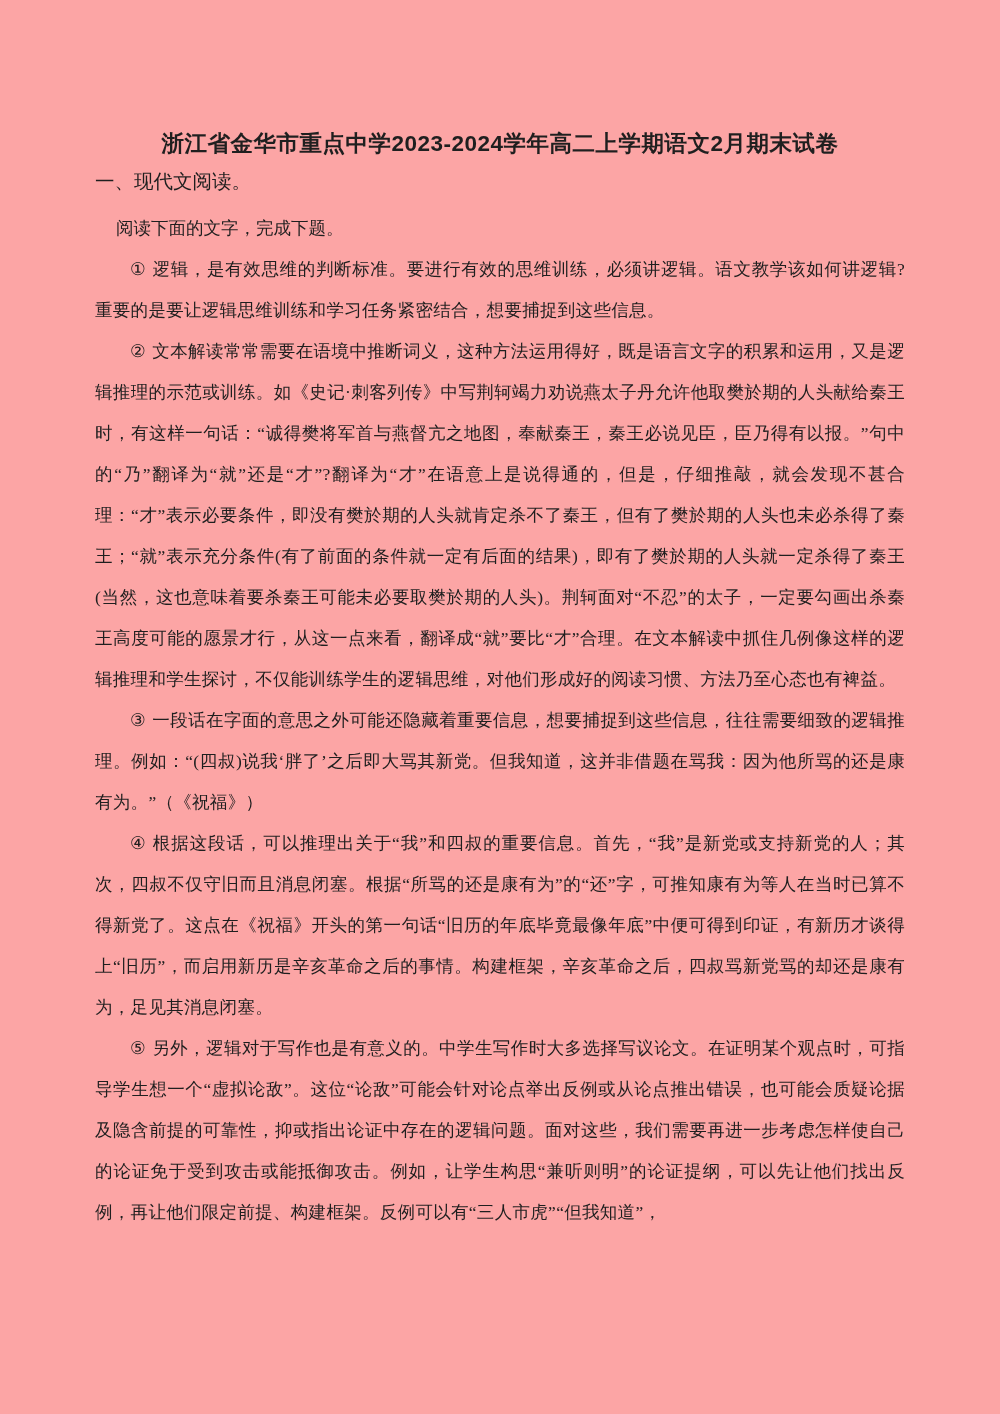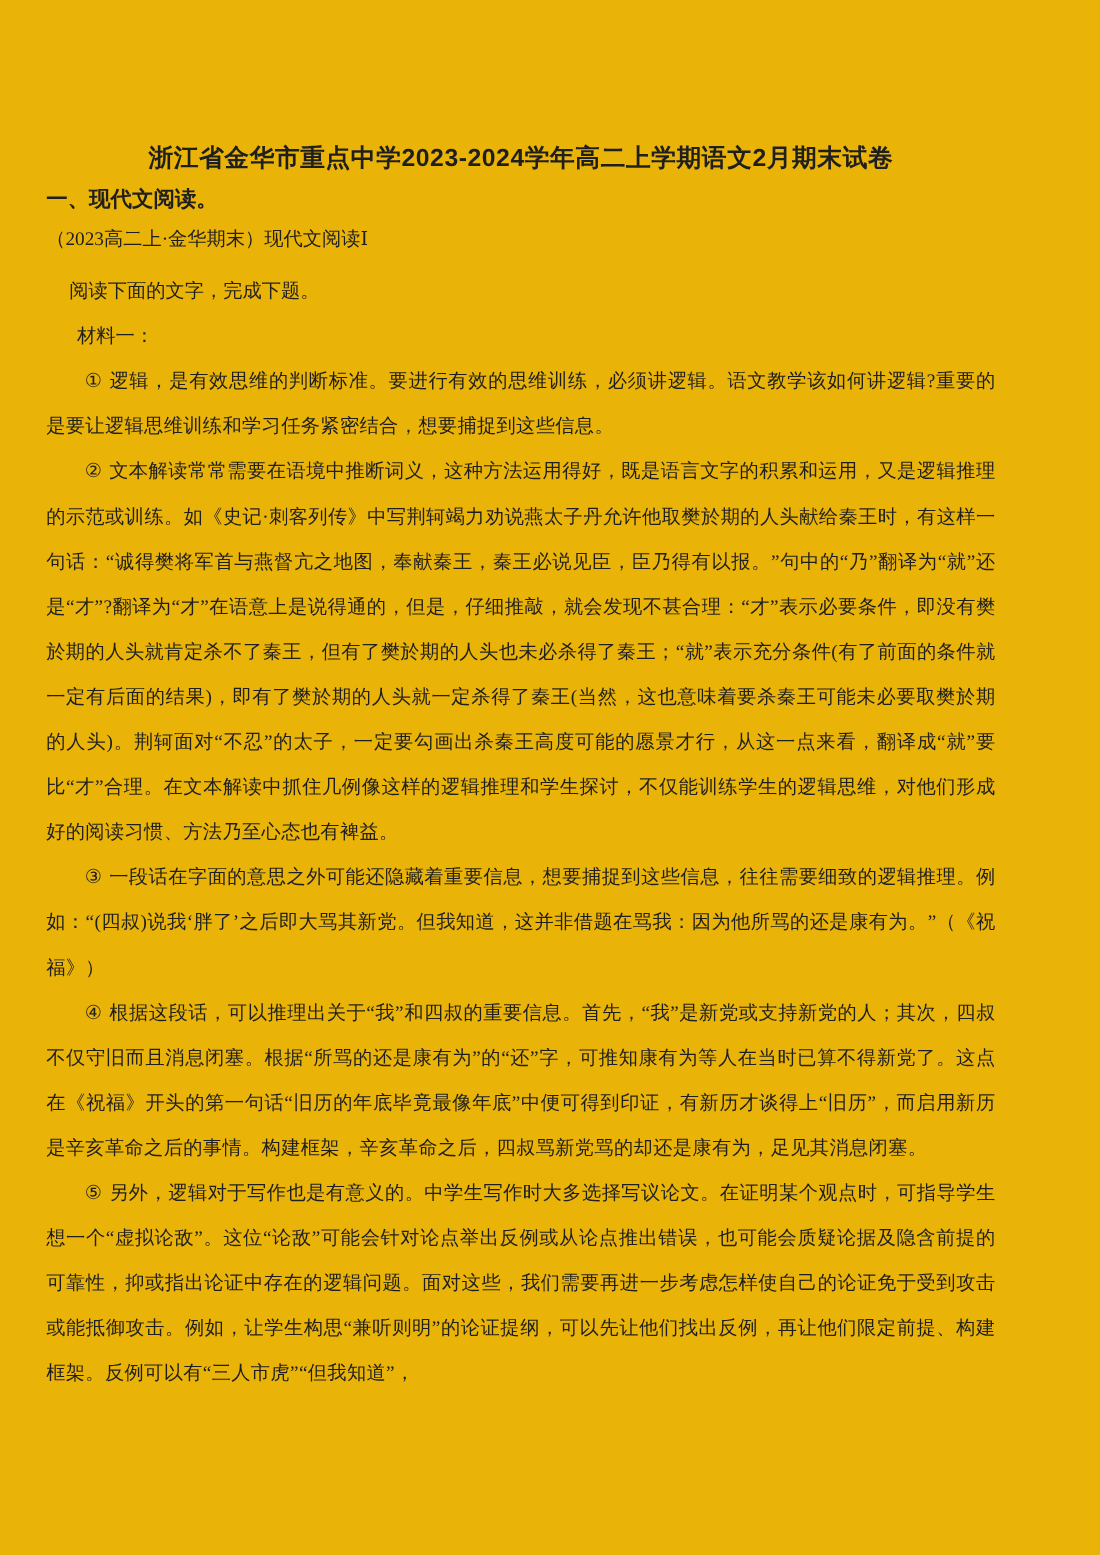--- a/index.html
+++ b/index.html
@@ -5,40 +5,40 @@
   html, body {
     margin: 0;
     padding: 0;
     background: #e9e9e9;
   }
   .page {
     position: relative;
     width: 1000px;
     height: 1414px;
     margin: 0 auto;
-    background: #eab308;
+    background: #fca5a5;
     color: #1f1f1f;
     box-sizing: border-box;
-    padding: 128px 95px 40px 42px;
+    padding: 128px 95px 40px 95px;
     overflow: hidden;
     font-family: "Liberation Serif", "DejaVu Serif", serif;
   }
   .title {
     font-family: "Liberation Sans", "DejaVu Sans", sans-serif;
     font-size: 22.5px;
     font-weight: 800;
     text-align: center;
     line-height: 32px;
     margin: 0 0 6px 0;
     letter-spacing: 0.5px;
   }
   .section-heading {
     font-family: "Liberation Sans", "DejaVu Sans", sans-serif;
     font-size: 19.5px;
-    font-weight: 700;
+    font-weight: 400;
     line-height: 30px;
     margin: 0;
   }
   .source-note {
     font-size: 17.5px;
     line-height: 30px;
     margin: 6px 0 0 0;
   }
   .instruction {
     font-size: 17.5px;
@@ -66,25 +66,23 @@
 </style>
 </head>
 <body>
 
 <div class="page">
 
   <h1 class="title">浙江省金华市重点中学2023-2024学年高二上学期语文2月期末试卷</h1>
 
   <h2 class="section-heading">一、现代文阅读。</h2>
 
-  <p class="source-note">（2023高二上·金华期末）现代文阅读Ⅰ</p>
 
   <p class="instruction">阅读下面的文字，完成下题。</p>
 
-  <p class="material-label">材料一：</p>
 
   <p class="body-para"><span class="para-marker">①</span><span>逻辑，是有效思维的判断标准。要进行有效的思维训练，必须讲逻辑。语文教学该如何讲逻辑?重要的是要让逻辑思维训练和学习任务紧密结合，想要捕捉到这些信息。</span></p>
 
   <p class="body-para"><span class="para-marker">②</span><span>文本解读常常需要在语境中推断词义，这种方法运用得好，既是语言文字的积累和运用，又是逻辑推理的示范或训练。如《史记·刺客列传》中写荆轲竭力劝说燕太子丹允许他取樊於期的人头献给秦王时，有这样一句话：“诚得樊将军首与燕督亢之地图，奉献秦王，秦王必说见臣，臣乃得有以报。”句中的“乃”翻译为“就”还是“才”?翻译为“才”在语意上是说得通的，但是，仔细推敲，就会发现不甚合理：“才”表示必要条件，即没有樊於期的人头就肯定杀不了秦王，但有了樊於期的人头也未必杀得了秦王；“就”表示充分条件(有了前面的条件就一定有后面的结果)，即有了樊於期的人头就一定杀得了秦王(当然，这也意味着要杀秦王可能未必要取樊於期的人头)。荆轲面对“不忍”的太子，一定要勾画出杀秦王高度可能的愿景才行，从这一点来看，翻译成“就”要比“才”合理。在文本解读中抓住几例像这样的逻辑推理和学生探讨，不仅能训练学生的逻辑思维，对他们形成好的阅读习惯、方法乃至心态也有裨益。</span></p>
 
   <p class="body-para"><span class="para-marker">③</span><span>一段话在字面的意思之外可能还隐藏着重要信息，想要捕捉到这些信息，往往需要细致的逻辑推理。例如：“(四叔)说我‘胖了’之后即大骂其新党。但我知道，这并非借题在骂我：因为他所骂的还是康有为。”（《祝福》）</span></p>
 
   <p class="body-para"><span class="para-marker">④</span><span>根据这段话，可以推理出关于“我”和四叔的重要信息。首先，“我”是新党或支持新党的人；其次，四叔不仅守旧而且消息闭塞。根据“所骂的还是康有为”的“还”字，可推知康有为等人在当时已算不得新党了。这点在《祝福》开头的第一句话“旧历的年底毕竟最像年底”中便可得到印证，有新历才谈得上“旧历”，而启用新历是辛亥革命之后的事情。构建框架，辛亥革命之后，四叔骂新党骂的却还是康有为，足见其消息闭塞。</span></p>
 
   <p class="body-para"><span class="para-marker">⑤</span><span>另外，逻辑对于写作也是有意义的。中学生写作时大多选择写议论文。在证明某个观点时，可指导学生想一个“虚拟论敌”。这位“论敌”可能会针对论点举出反例或从论点推出错误，也可能会质疑论据及隐含前提的可靠性，抑或指出论证中存在的逻辑问题。面对这些，我们需要再进一步考虑怎样使自己的论证免于受到攻击或能抵御攻击。例如，让学生构思“兼听则明”的论证提纲，可以先让他们找出反例，再让他们限定前提、构建框架。反例可以有“三人市虎”“但我知道”，</span></p>

